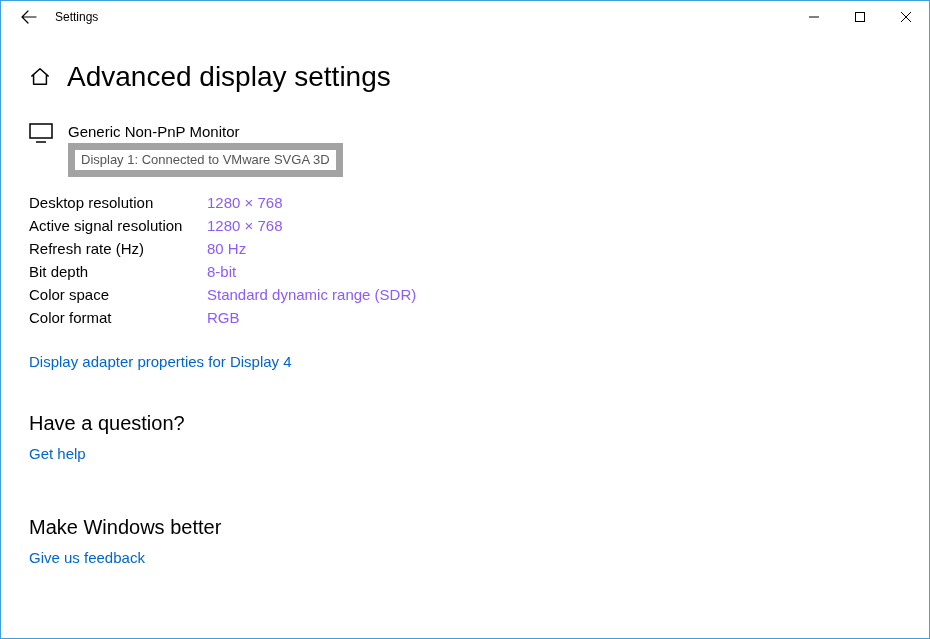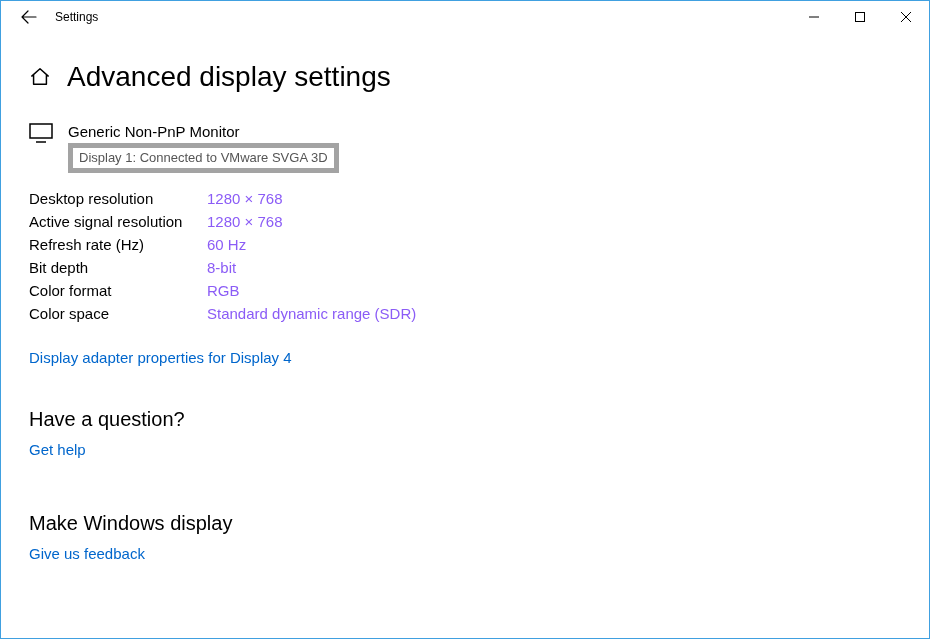--- a/index.html
+++ b/index.html
@@ -75,21 +75,21 @@
     .monitor-row {
       display: flex;
       align-items: flex-start;
       gap: 15px;
       margin-bottom: 14px;
     }
     .monitor-icon { width: 24px; height: 20px; margin-top: 2px; flex-shrink: 0; }
     .monitor-text { line-height: 1.4; }
     .monitor-name { font-size: 15px; color: #000; }
     .highlight-box {
-      border: 5px solid #a3a3a3;
+      border: 7px solid #a3a3a3;
       padding: 1px 6px;
       display: inline-block;
       font-size: 13px;
       color: #555;
       margin-top: 1px;
     }
     .info-table {
       margin-bottom: 24px;
     }
     .info-row {
@@ -171,42 +171,42 @@
     <div class="info-row">
       <div class="info-label">Desktop resolution</div>
       <div class="info-value">1280 × 768</div>
     </div>
     <div class="info-row">
       <div class="info-label">Active signal resolution</div>
       <div class="info-value">1280 × 768</div>
     </div>
     <div class="info-row">
       <div class="info-label">Refresh rate (Hz)</div>
-      <div class="info-value">60 Hz</div>
+      <div class="info-value">80 Hz</div>
     </div>
     <div class="info-row">
       <div class="info-label">Bit depth</div>
       <div class="info-value">8-bit</div>
     </div>
     <div class="info-row">
+      <div class="info-label">Color space</div>
+      <div class="info-value">Standard dynamic range (SDR)</div>
+    </div>
+    <div class="info-row">
       <div class="info-label">Color format</div>
       <div class="info-value">RGB</div>
     </div>
-    <div class="info-row">
-      <div class="info-label">Color space</div>
-      <div class="info-value">Standard dynamic range (SDR)</div>
-    </div>
   </div>
 
   <a class="link">Display adapter properties for Display 4</a>
 
   <div class="section-spacer"></div>
 
   <h2 class="section-title" style="margin-bottom:10px">Have a question?</h2>
   <a class="link">Get help</a>
 
   <div class="section-spacer"></div>
   <div class="section-spacer-sm"></div>
 
-  <h2 class="section-title" style="margin-bottom:10px">Make Windows display</h2>
+  <h2 class="section-title" style="margin-bottom:10px">Make Windows better</h2>
   <a class="link">Give us feedback</a>
 
 </div>
 
 </body></html>

